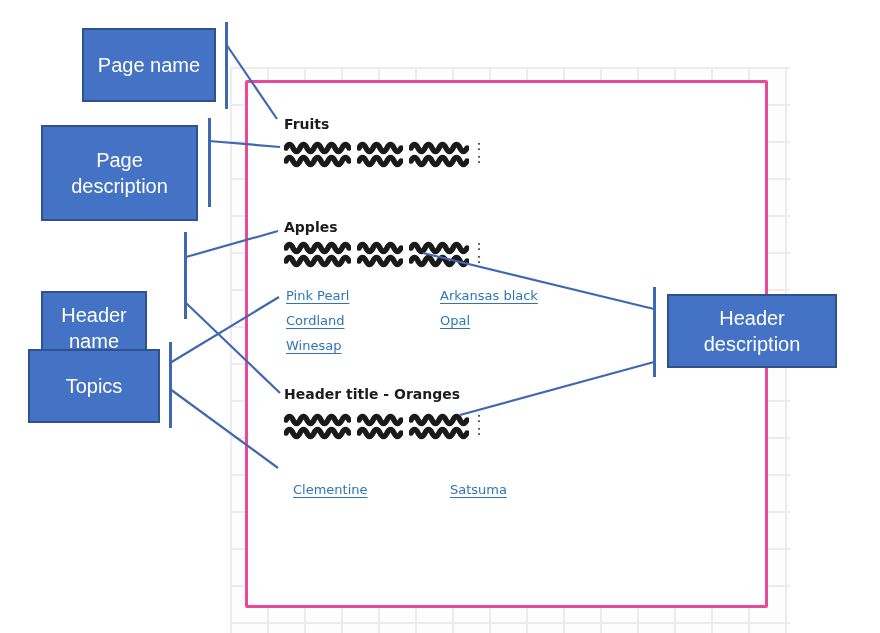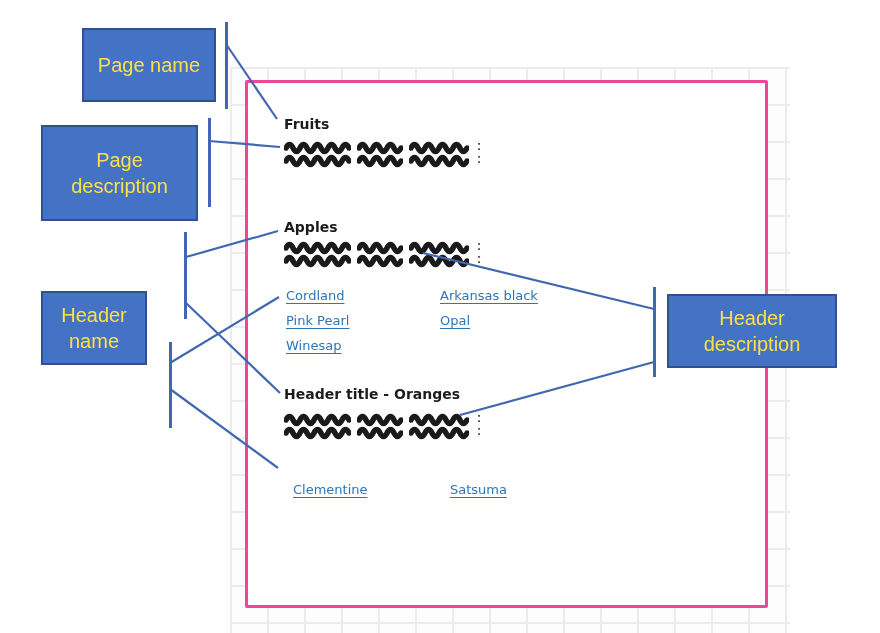--- a/index.html
+++ b/index.html
@@ -44,21 +44,21 @@
 
   
   svg.connectors{position:absolute;left:0;top:0;pointer-events:none;}
   .conn{stroke:#4068B0;stroke-width:2.2;fill:none;}
   .tick{stroke:#4068B0;stroke-width:3;fill:none;}
 
   
   .callout{
     position:absolute;background:#4472C4;border:2px solid #2F528F;
     box-sizing:border-box;display:flex;align-items:center;justify-content:center;
-    text-align:center;color:#fde047;font-size:20px;line-height:26px;
+    text-align:center;color:#ffffff;font-size:20px;line-height:26px;
     padding:3px 8px;
   }
 </style>
 </head>
 <body>
 
 <div class="stage">
 
   <div class="grid"></div>
 
@@ -117,22 +117,22 @@
           </svg>
         <svg class="squiggle" viewBox="0 0 60 17" width="60" height="17">
             <path d="M2,9 q3.5,-7 7,0 t7,0 t7,0 t7,0 t7,0 t7,0 t7,0 t7,0" fill="none" stroke="#1a1a1a" stroke-width="5.5" stroke-linecap="round"></path>
           </svg>
         <span class="colon">:</span>
       </div>
     </div>
 
     <div class="topic-links" style="left:38px;top:200px;">
       <div class="topic-col" style="width:154px;">
+        <span class="topic-link">Pink Pearl</span>
         <span class="topic-link">Cordland</span>
-        <span class="topic-link">Pink Pearl</span>
         <span class="topic-link">Winesap</span>
       </div>
       <div class="topic-col">
         <span class="topic-link">Arkansas black</span>
         <span class="topic-link">Opal</span>
       </div>
     </div>
 
     <div class="sketch-heading" style="left:36px;top:303px;">Header title - Oranges</div>
 
@@ -186,15 +186,16 @@
     <line class="conn" x1="186" y1="303" x2="280" y2="393"></line>
     <line class="conn" x1="170" y1="363" x2="279" y2="297"></line>
     <line class="conn" x1="170" y1="389" x2="278" y2="468"></line>
     <line class="conn" x1="423" y1="253" x2="654" y2="309"></line>
     <line class="conn" x1="460" y1="415" x2="654" y2="362"></line>
   </svg>
 
   <div class="callout" style="left:82px;top:28px;width:134px;height:74px;">Page name</div>
   <div class="callout" style="left:41px;top:125px;width:157px;height:96px;">Page description</div>
   <div class="callout" style="left:41px;top:256px;width:106px;height:74px;margin-top:35px;">Header name</div>
+  <div class="callout" style="left:28px;top:349px;width:132px;height:74px;">Topics</div>
   <div class="callout" style="left:667px;top:294px;width:170px;height:74px;">Header description</div>
 
 </div>
 
 </body></html>

